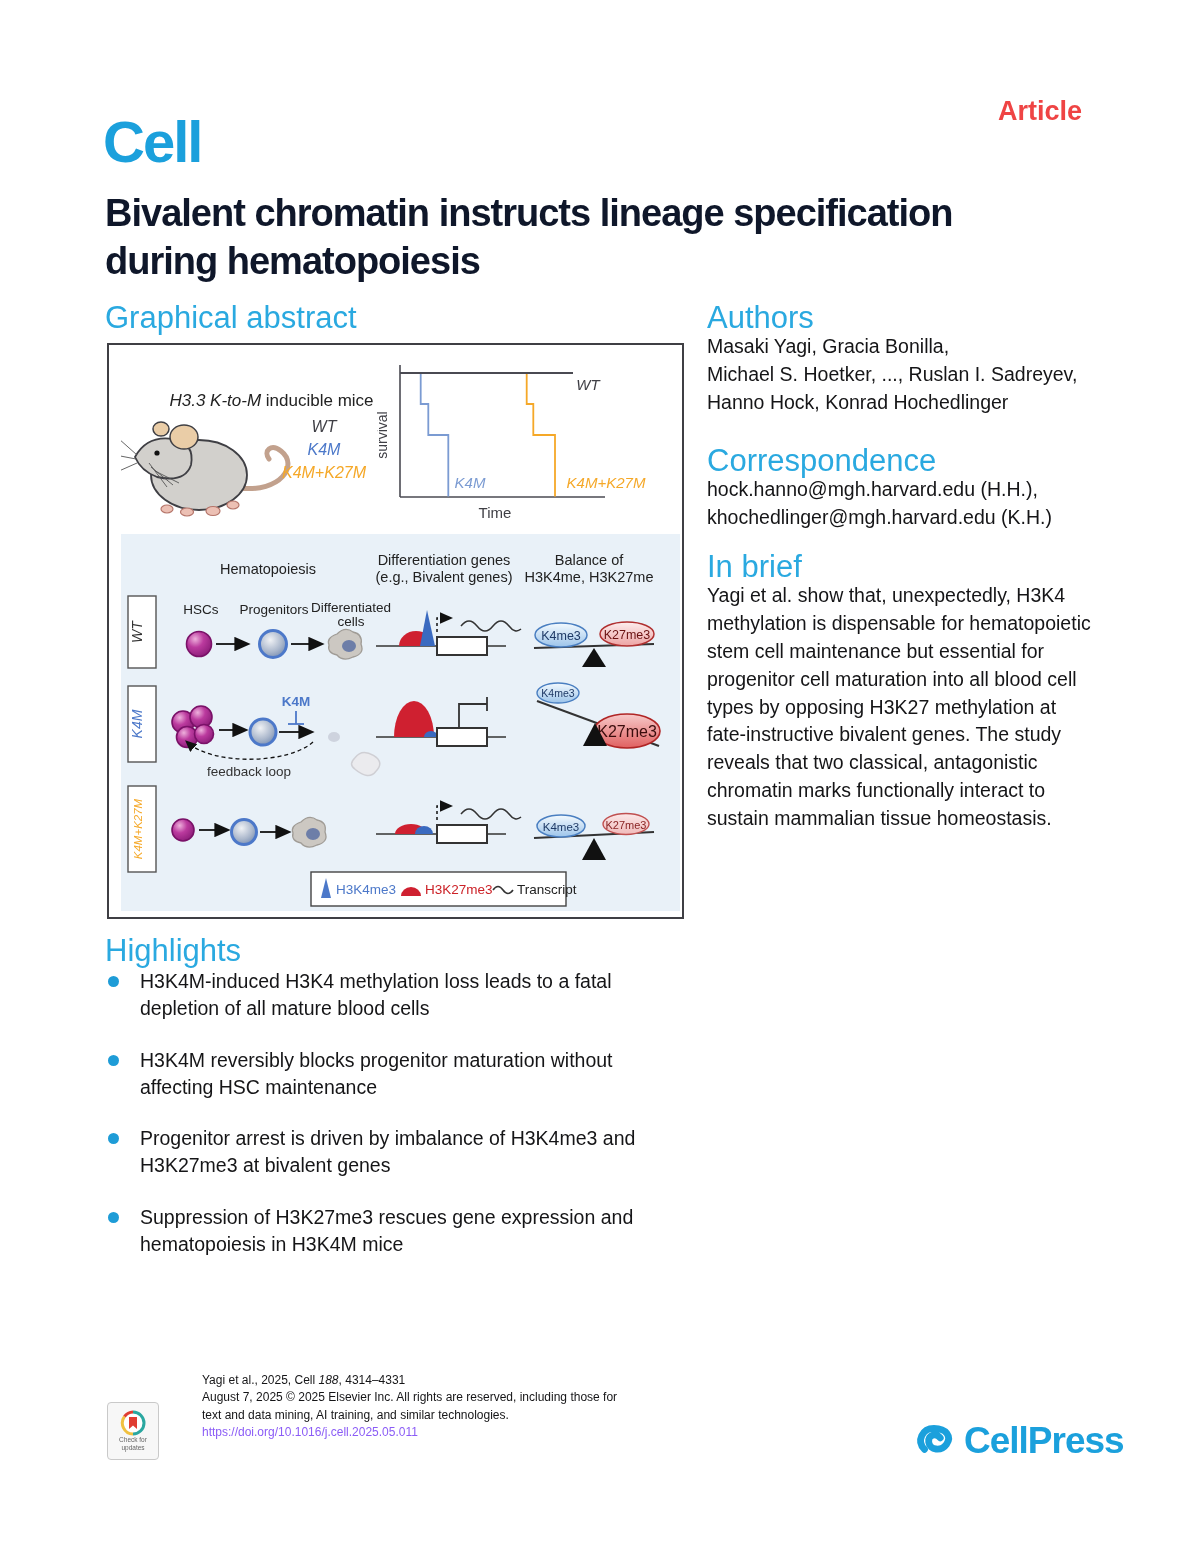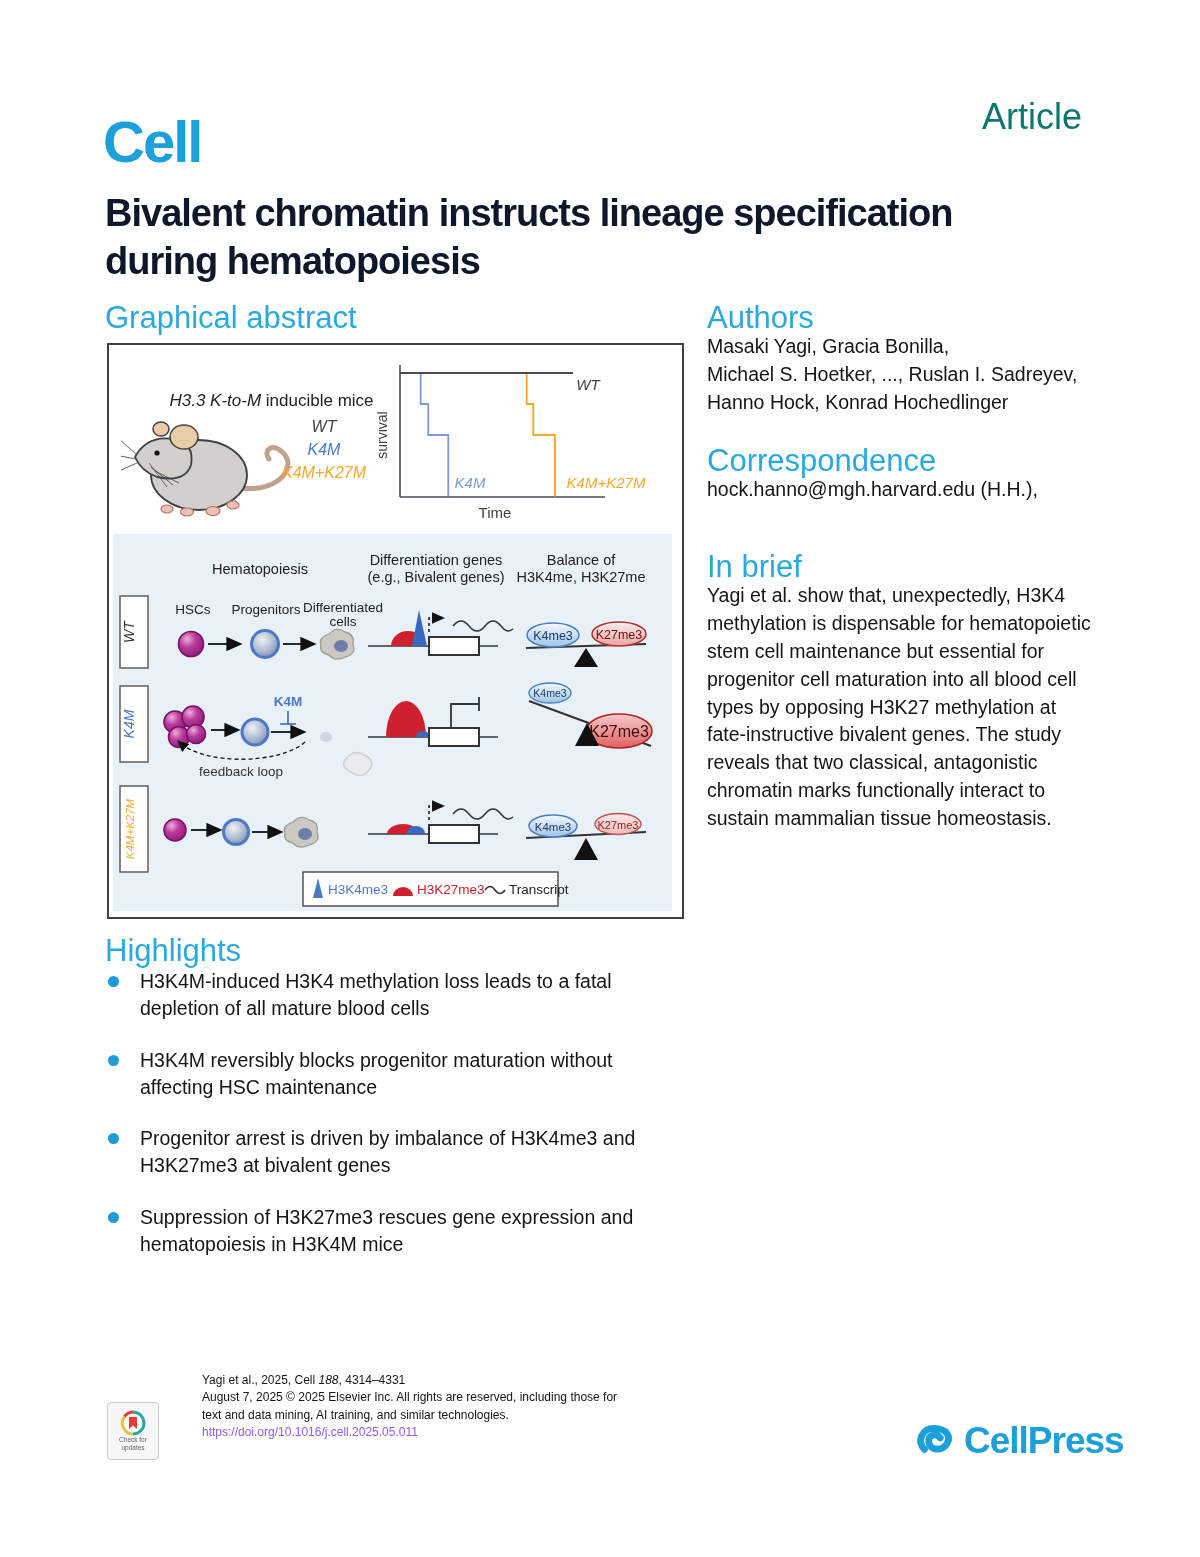--- a/index.html
+++ b/index.html
@@ -1,28 +1,28 @@
 <!DOCTYPE html>
 <html><head>
 <meta charset="utf-8">
 <style>
   html,body{margin:0;padding:0;background:#888;}
   .page{position:relative;width:1200px;height:1557px;background:#ffffff;margin:0 auto;
         font-family:"Liberation Sans","DejaVu Sans",sans-serif;color:#1d1d1f;overflow:hidden;}
   .abs{position:absolute;}
   .journal{left:103px;top:108px;font-size:58px;font-weight:700;color:#1ba0dc;letter-spacing:-2px;}
-  .article-type{right:118px;top:96px;font-size:36px;font-weight:400;color:#0f766e;}
+  .article-type{right:118px;top:96px;font-size:27px;font-weight:700;color:#ef4444;}
   .title{left:105px;top:190px;width:990px;font-size:38px;font-weight:700;color:#0f172a;
          letter-spacing:-1px;line-height:1.26;}
   .sec-head{font-size:31px;color:#2aa9e0;}
   .ga-box{left:107px;top:343px;width:573px;height:572px;border:2px solid #3f3f44;background:#fff;}
   .ga-caption{left:55px;top:26px;width:215px;text-align:center;font-size:17px;color:#222;margin-top:20px;}
   .mouse-labels{left:150px;top:70px;width:130px;text-align:center;font-size:16px;font-style:italic;line-height:23px;}
   .ml-wt{color:#3f3f45;} .ml-k4m{color:#4c78c9;} .ml-k4mk27m{color:#f5a828;}
-  .panel{left:4px;top:189px;width:559px;height:377px;background:#e9f1f8;}
+  .panel{left:12px;top:189px;width:559px;height:377px;background:#e9f1f8;}
   .col-right{left:707px;width:392px;}
   .body-txt{font-size:19.5px;line-height:1.43;color:#151517;}
   .hl-list{left:105px;top:968px;width:552px;display:flex;flex-direction:column;gap:24px;}
   .hl-item{display:flex;align-items:flex-start;}
   .hl-dot{flex:0 0 11px;width:11px;height:11px;border-radius:50%;background:#1e9cd7;margin:8px 21px 0 3px;}
   .hl-text{font-size:19.5px;line-height:1.4;color:#151517;width:520px;}
   .footer-cite{left:202px;top:1372px;font-size:12px;line-height:1.45;color:#151517;}
   .doi{color:#8b5cf6;text-decoration:none;text-align:center;}
   .badge{left:107px;top:1402px;width:50px;height:56px;background:#f7f7f7;border:1px solid #c9c9c9;
          border-radius:4px;display:flex;flex-direction:column;align-items:center;justify-content:center;}
@@ -242,20 +242,21 @@
   <div class="abs body-txt col-right" style="top:333px;">
     <div>Masaki Yagi, Gracia Bonilla,</div>
     <div>Michael S. Hoetker, ..., Ruslan I. Sadreyev,</div>
     <div>Hanno Hock, Konrad Hochedlinger</div>
   </div>
   <div class="abs sec-head col-right" style="top:300px;">Authors</div>
 
   <div class="abs sec-head col-right" style="top:443px;">Correspondence</div>
   <div class="abs body-txt col-right" style="top:476px;">
     <div>hock.hanno@mgh.harvard.edu (H.H.),</div>
+    <div>khochedlinger@mgh.harvard.edu (K.H.)</div>
   </div>
 
   <div class="abs sec-head col-right" style="top:549px;">In brief</div>
   <div class="abs body-txt col-right" style="top:582px;width:385px;">Yagi et al. show that, unexpectedly, H3K4 methylation is dispensable for hematopoietic stem cell maintenance but essential for progenitor cell maturation into all blood cell types by opposing H3K27 methylation at fate-instructive bivalent genes. The study reveals that two classical, antagonistic chromatin marks functionally interact to sustain mammalian tissue homeostasis.</div>
 
   <div class="abs sec-head" style="left:105px;top:933px;">Highlights</div>
   <div class="abs hl-list">
     <div class="hl-item">
       <div class="hl-dot"></div>
       <div class="hl-text">H3K4M-induced H3K4 methylation loss leads to a fatal depletion of all mature blood cells</div>

